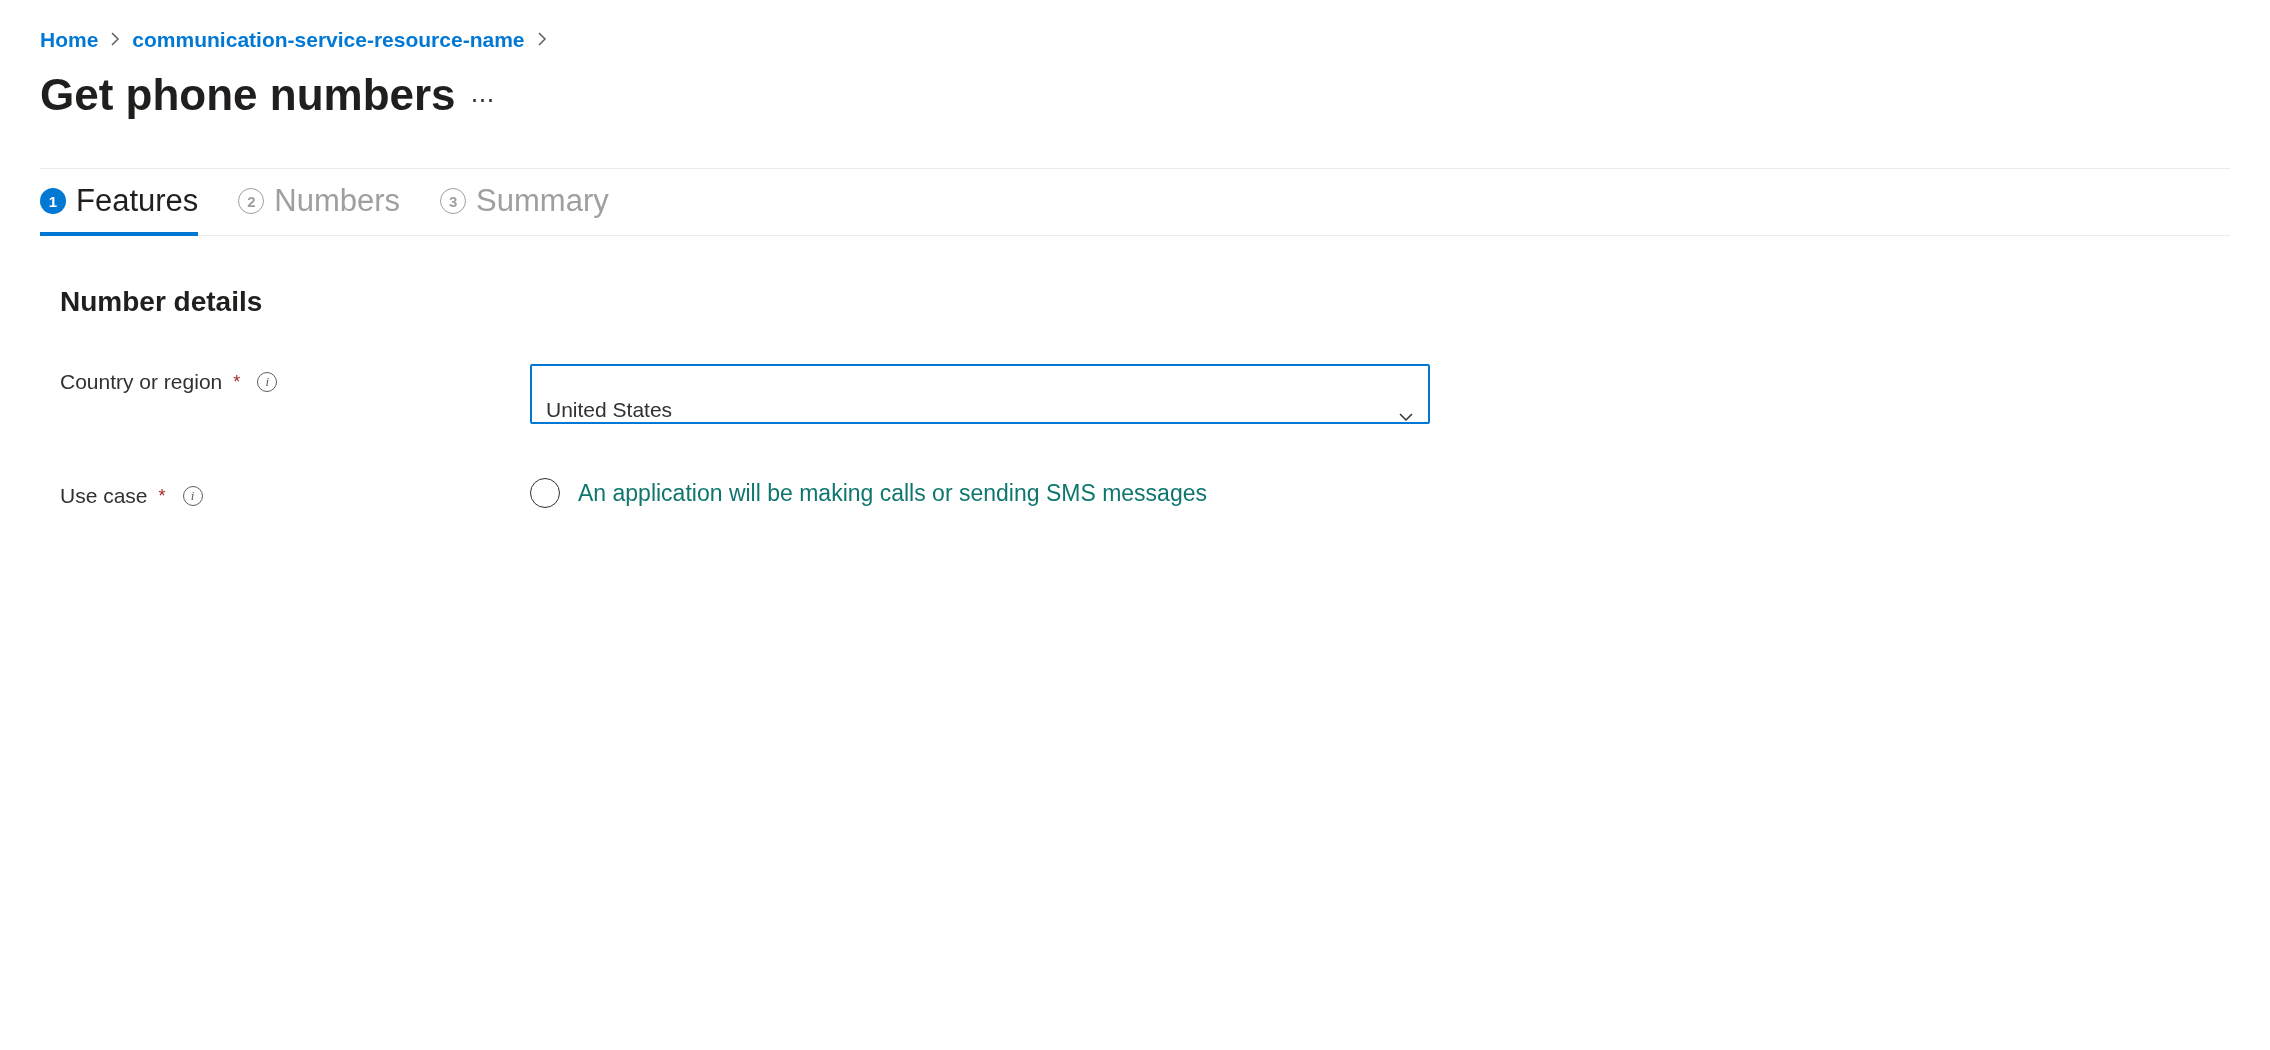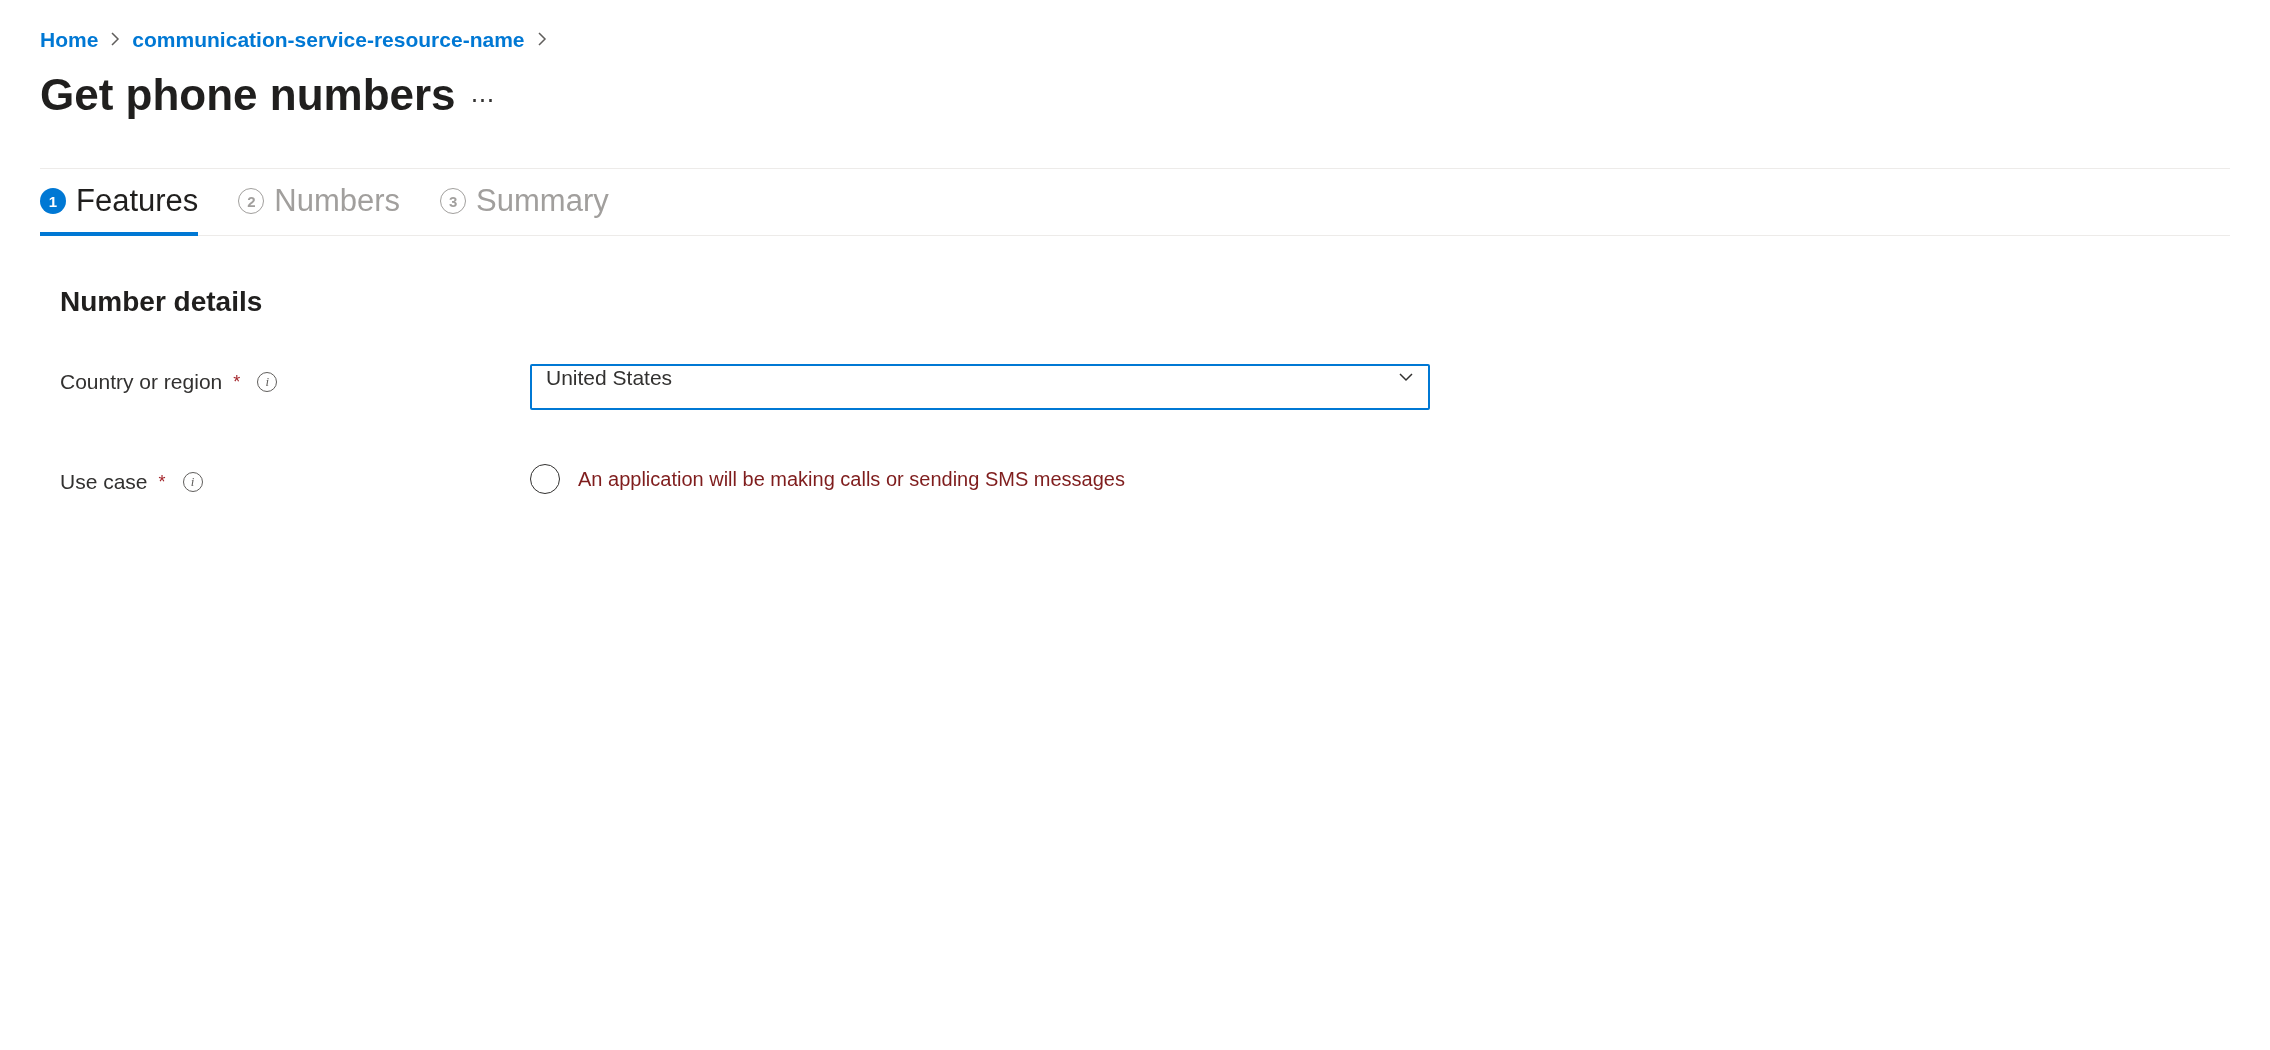--- a/index.html
+++ b/index.html
@@ -147,25 +147,25 @@
       color: #605e5c;
       cursor: pointer;
       margin-left: 8px;
     }
     .form-control-wrap {
       flex: 1;
       max-width: 900px;
     }
     .select-box {
       width: 100%;
-      height: 46px;
+      height: 60px;
       border: 2px solid #0078d4;
       border-radius: 2px;
       display: flex;
-      align-items: flex-start;
+      align-items: flex-end;
       justify-content: space-between;
       padding: 0 14px;
       font-size: 21px;
       color: #323130;
       cursor: pointer;
       background: #ffffff;
     }
     .chevron {
       width: 16px;
       height: 16px;
@@ -182,22 +182,22 @@
       cursor: pointer;
     }
     .radio-circle {
       width: 30px;
       height: 30px;
       border: 1.5px solid #323130;
       border-radius: 50%;
       flex-shrink: 0;
     }
     .radio-label {
-      font-size: 20px;
-      color: #7f1d1d;
+      font-size: 23px;
+      color: #0f766e;
     }
   </style>
 </head>
 <body>
 
 <div class="breadcrumb">
   <span class="breadcrumb-link">Home</span>
   <span class="breadcrumb-sep">
     <svg width="10" height="14" viewBox="0 0 10 14">
         <path d="M2 1 L8 7 L2 13" stroke="#605e5c" stroke-width="1.5" fill="none"></path>

